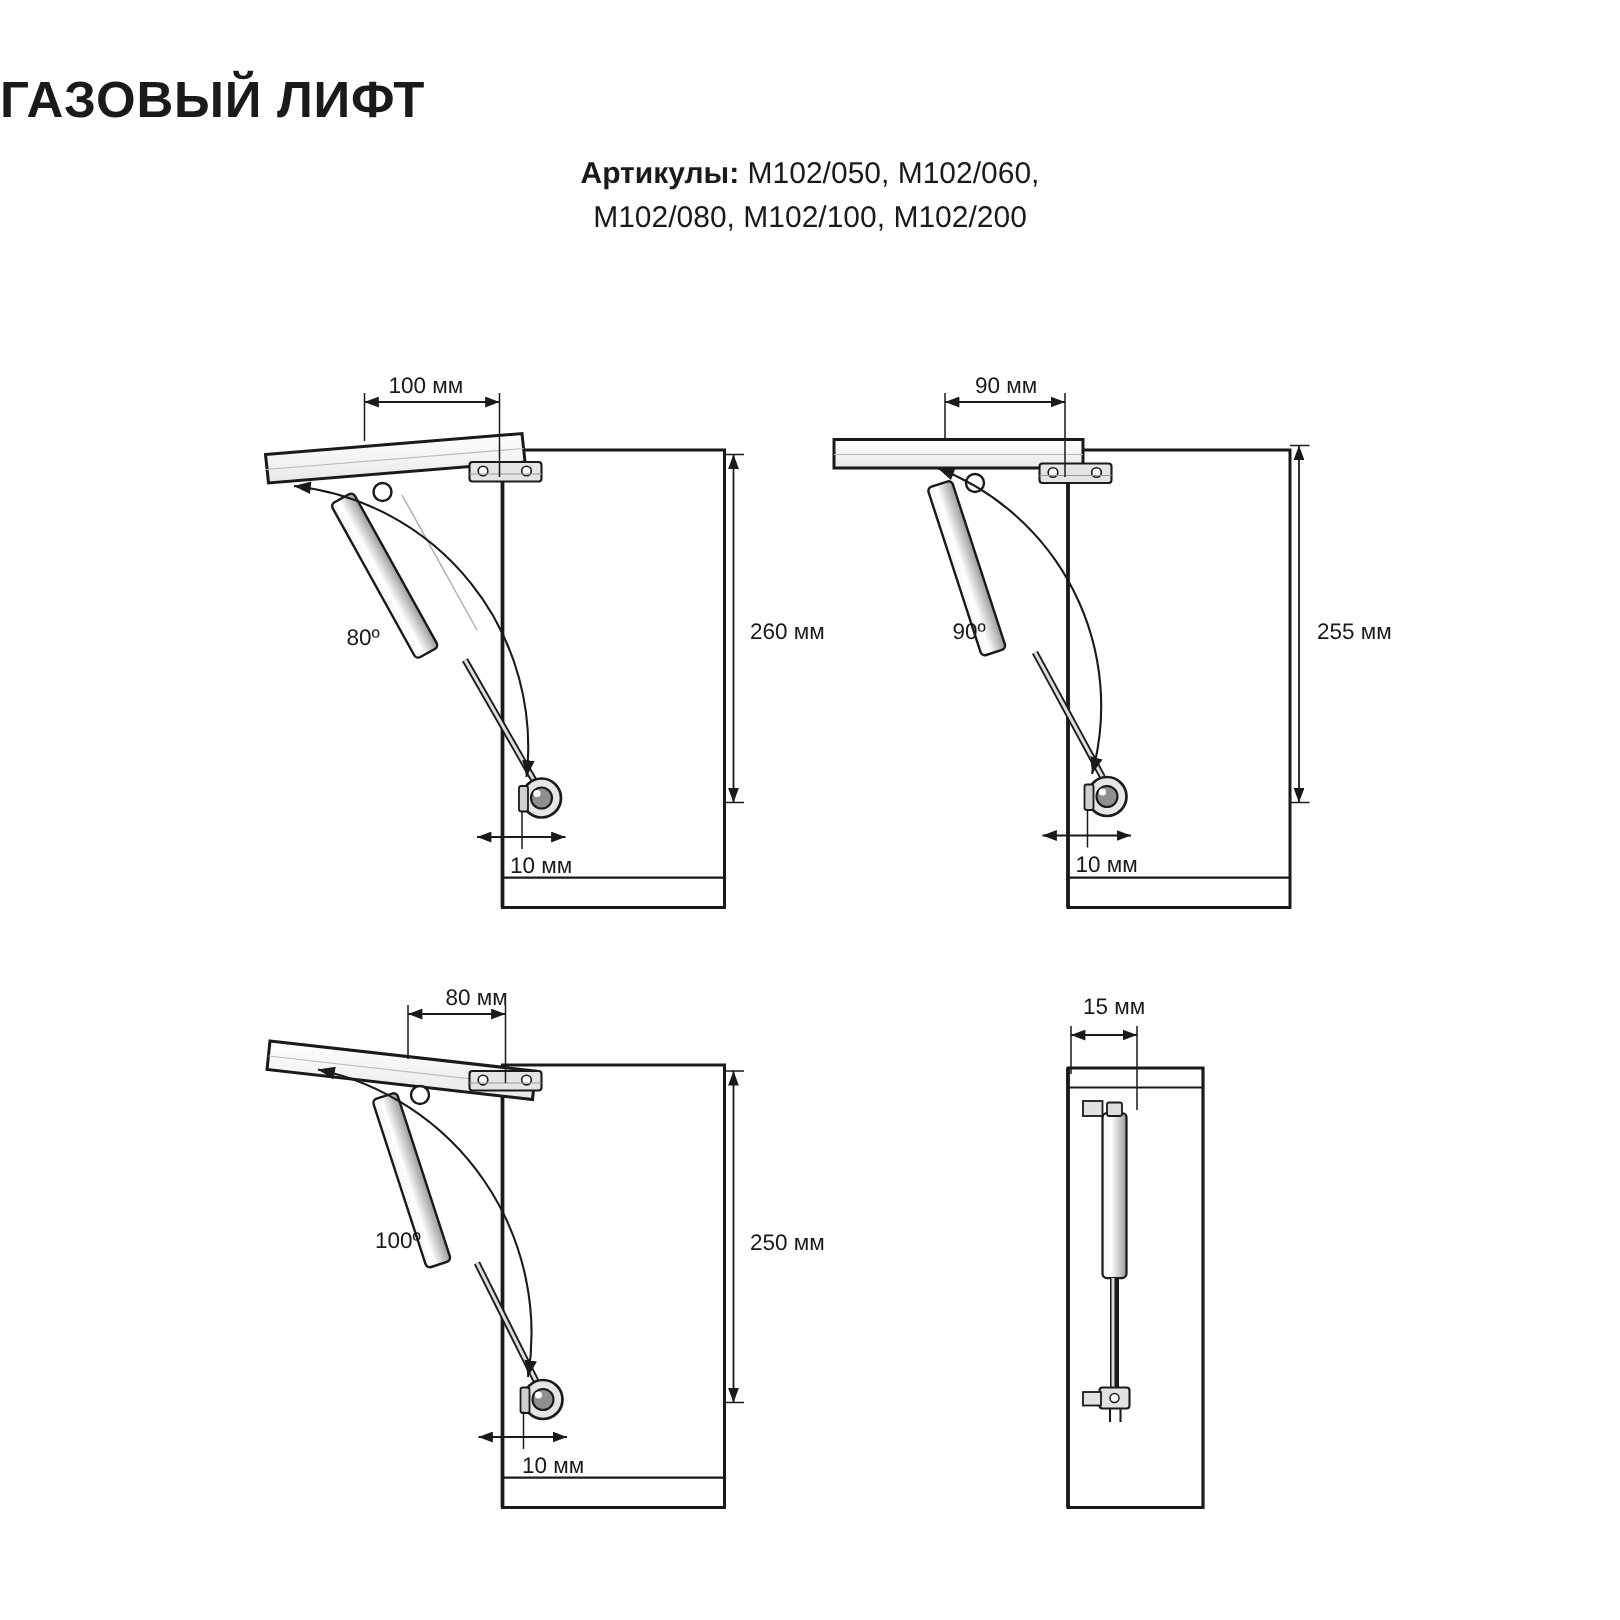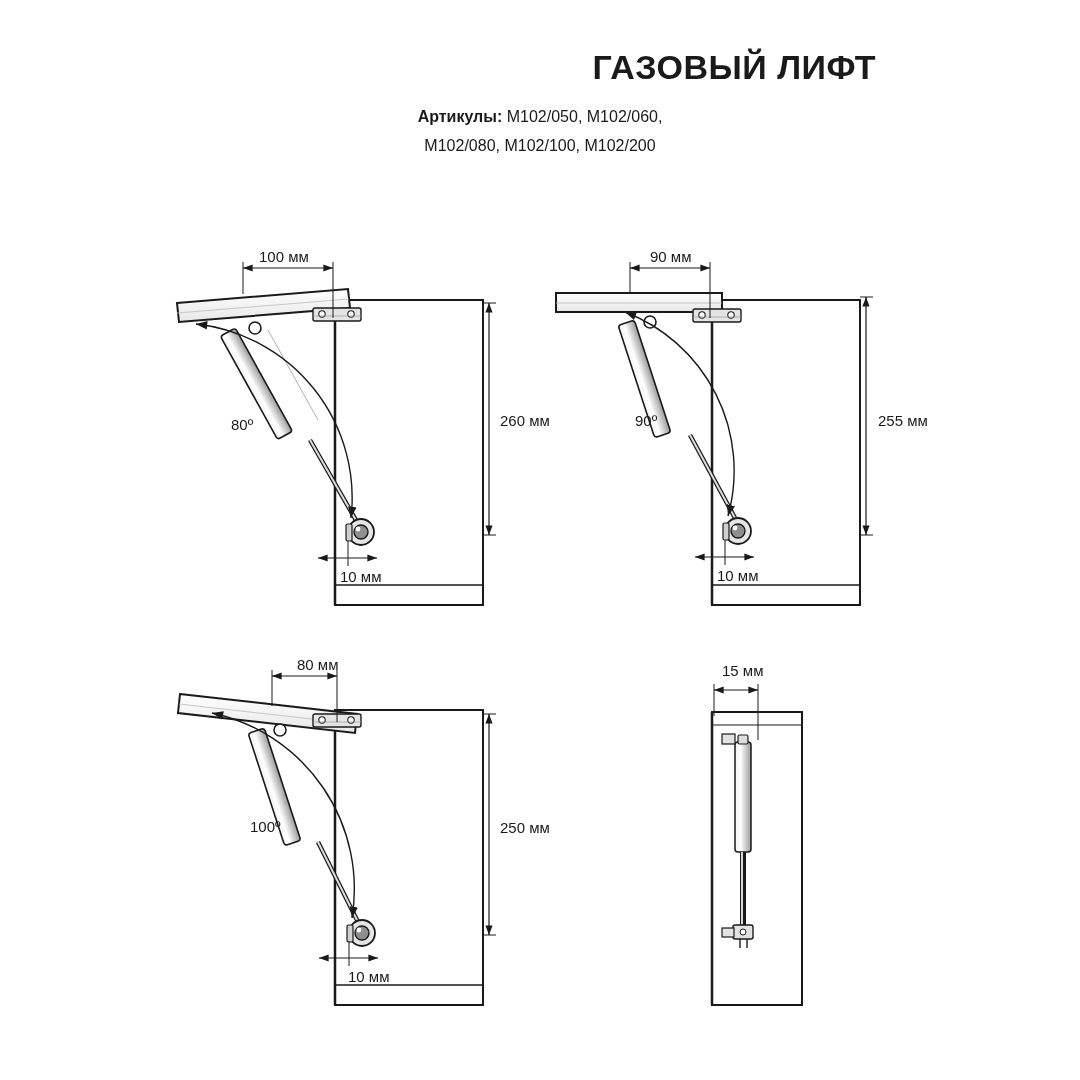--- a/index.html
+++ b/index.html
@@ -18,32 +18,32 @@
   .page {
     position: relative;
     width: 1080px;
     height: 1080px;
   }
   .title {
     position: absolute;
     top: 48px;
     left: 0;
     width: 876px;
-    text-align: right;
+    text-align: left;
     font-size: 34px;
     font-weight: bold;
     letter-spacing: 0.5px;
   }
   .subtitle {
     position: absolute;
     top: 102px;
     left: 0;
     width: 1080px;
     text-align: center;
-    font-size: 16px;
+    font-size: 20px;
     line-height: 29px;
     font-weight: normal;
   }
   .subtitle .lbl {
     font-weight: bold;
   }
   .subtitle .ln {
     display: block;
   }
   svg.diagram {

